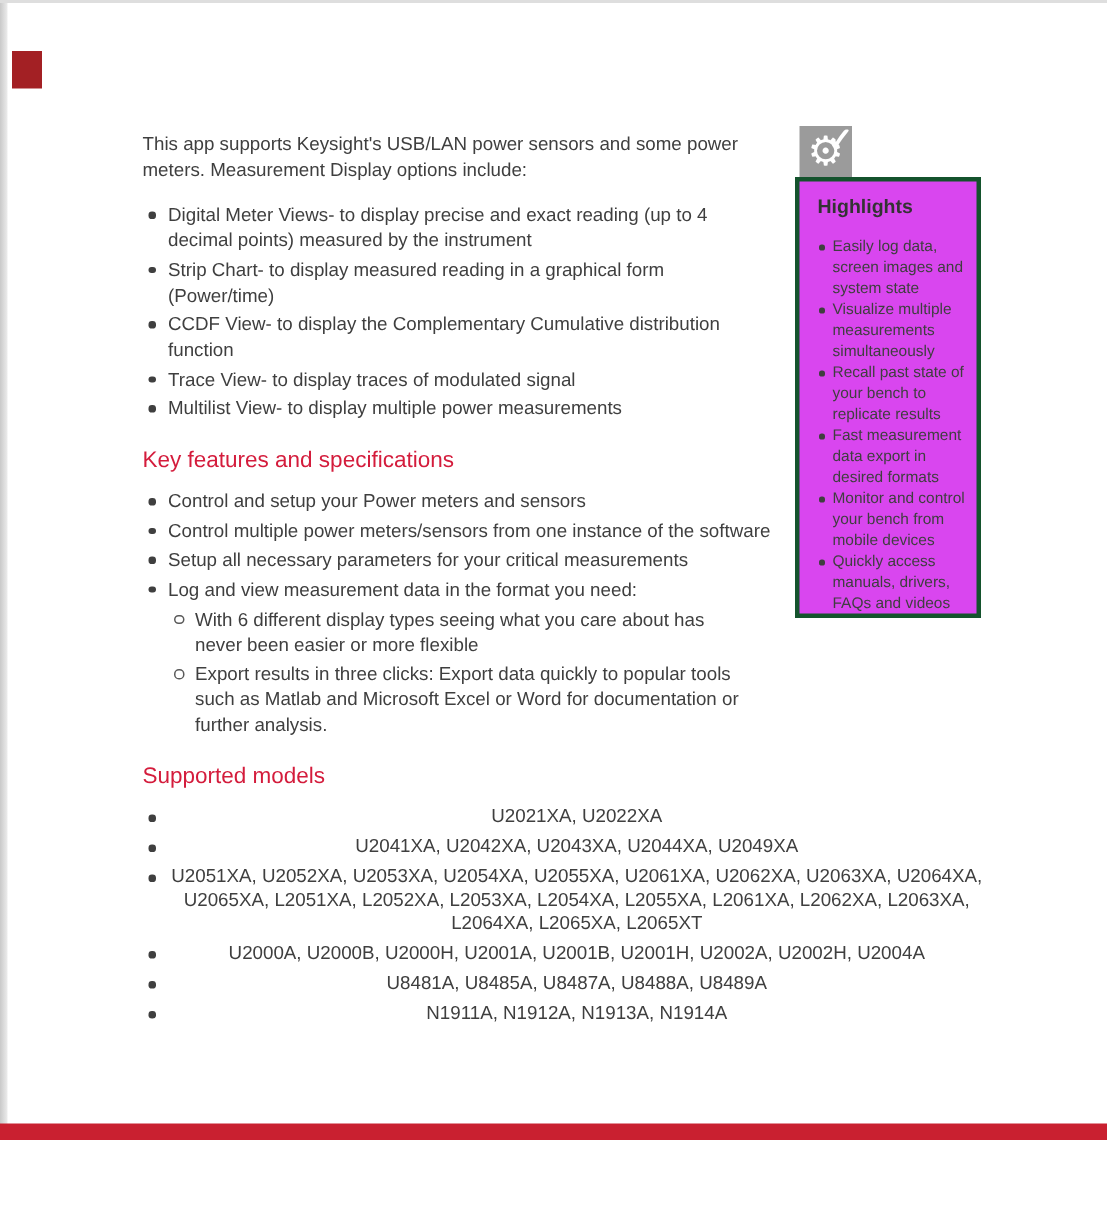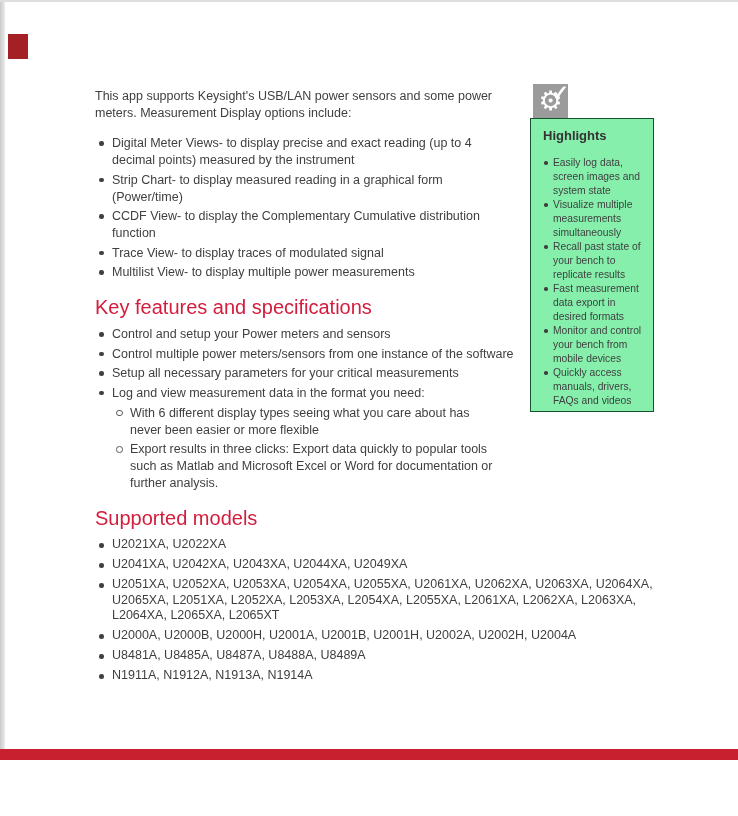--- a/index.html
+++ b/index.html
@@ -27,35 +27,35 @@
   ul.opts{width:405px;}
   ul.opts li::before, ul.feat > li::before, ul.models li::before{
     content:"";position:absolute;left:-13px;top:6px;width:4.5px;height:4.5px;
     border-radius:50%;background:#3f3f3f;}
   ul.feat{width:405px;}
   ul.sub{margin:3px 0 0 0;padding-left:18px;width:370px;}
   ul.sub li::before{
     content:"";position:absolute;left:-14px;top:5px;width:4.5px;height:4.5px;
     border-radius:50%;border:1px solid #5a5a5a;background:transparent;}
   ul.models{width:545px;line-height:15.5px;}
-  ul.models li{margin-bottom:4.5px;}
+  ul.models li{margin-bottom:4.5px;text-align:center;}
 
   h2.red-heading{
     margin:18px 0 11px 0;
-    font-size:20px;font-weight:normal;color:#d41c3c;line-height:16px;}
+    font-size:15px;font-weight:normal;color:#d41c3c;line-height:16px;}
 
   .gear-badge{position:absolute;left:533px;top:84px;width:35px;height:34px;
     background:#9b9b9b;}
   .gear-glyph{position:absolute;left:1px;top:1px;width:33px;height:33px;
     color:#ffffff;font-size:27px;line-height:33px;text-align:center;}
   .check-glyph{position:absolute;right:-1px;top:-3px;color:#ffffff;
     font-size:21px;font-weight:bold;}
 
   .highlights{position:absolute;left:530px;top:118px;width:124px;height:294px;
-    border:1px solid #14532d;background:#86efac;box-sizing:border-box;
+    border:3px solid #14532d;background:#d946ef;box-sizing:border-box;
     padding:9px 6px 10px 12px;overflow:hidden;}
   .highlights h3{margin:0 0 13px 0;font-size:13px;color:#333333;}
   .highlights ul{padding-left:10px;font-size:10.3px;line-height:14px;width:96px;}
   .highlights li{margin:0;}
   .highlights li::before{
     content:"";position:absolute;left:-9px;top:5px;width:3.5px;height:3.5px;
     border-radius:50%;background:#3f3f3f;}
 </style>
 </head>
 <body>

